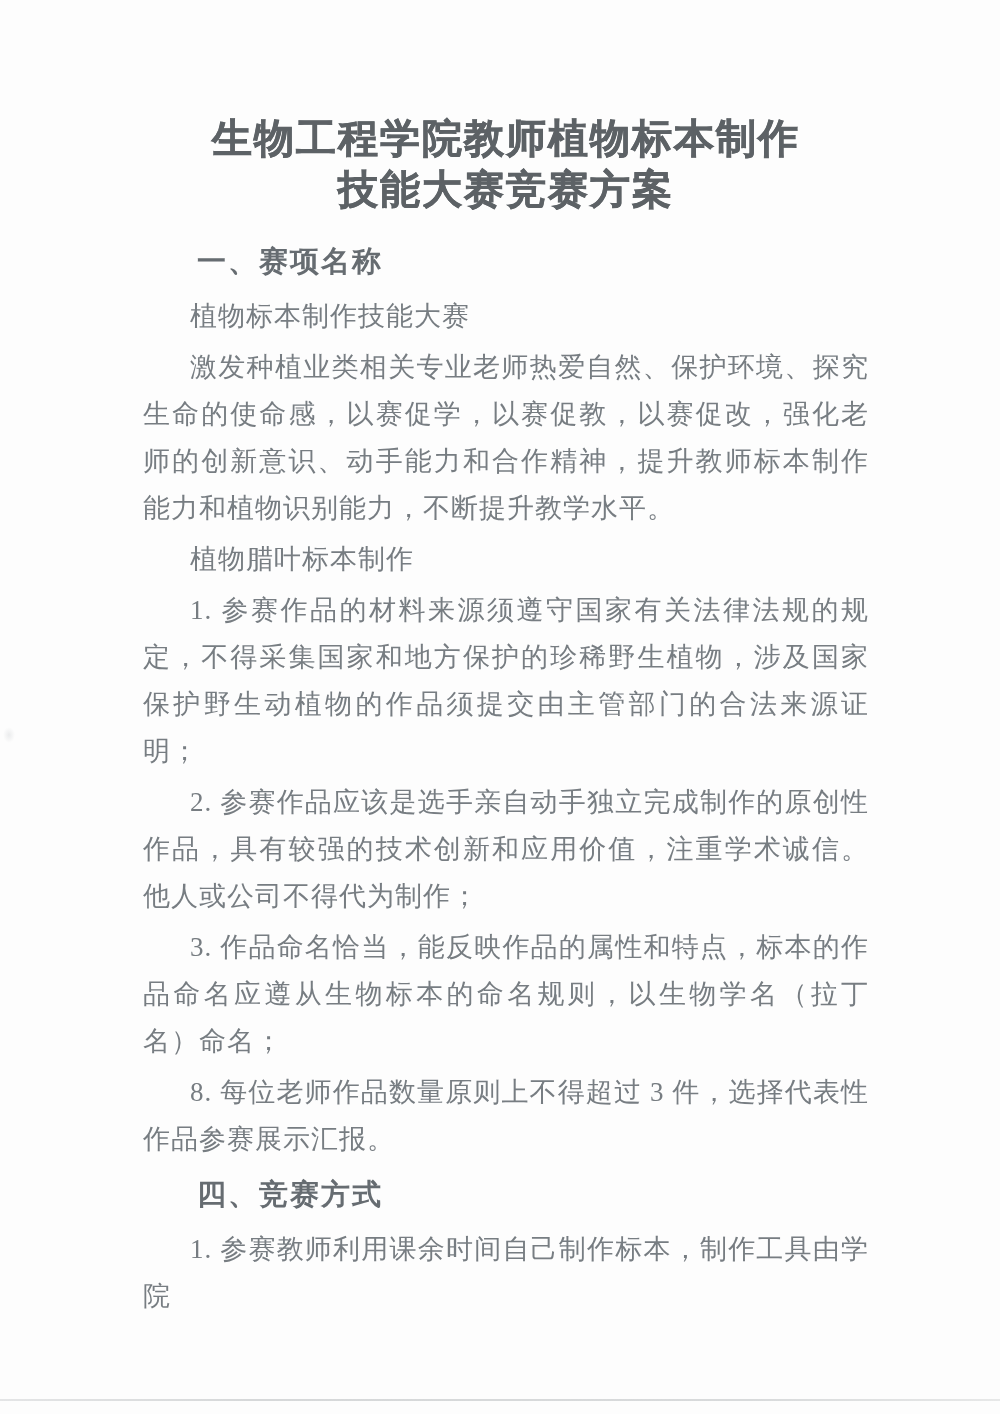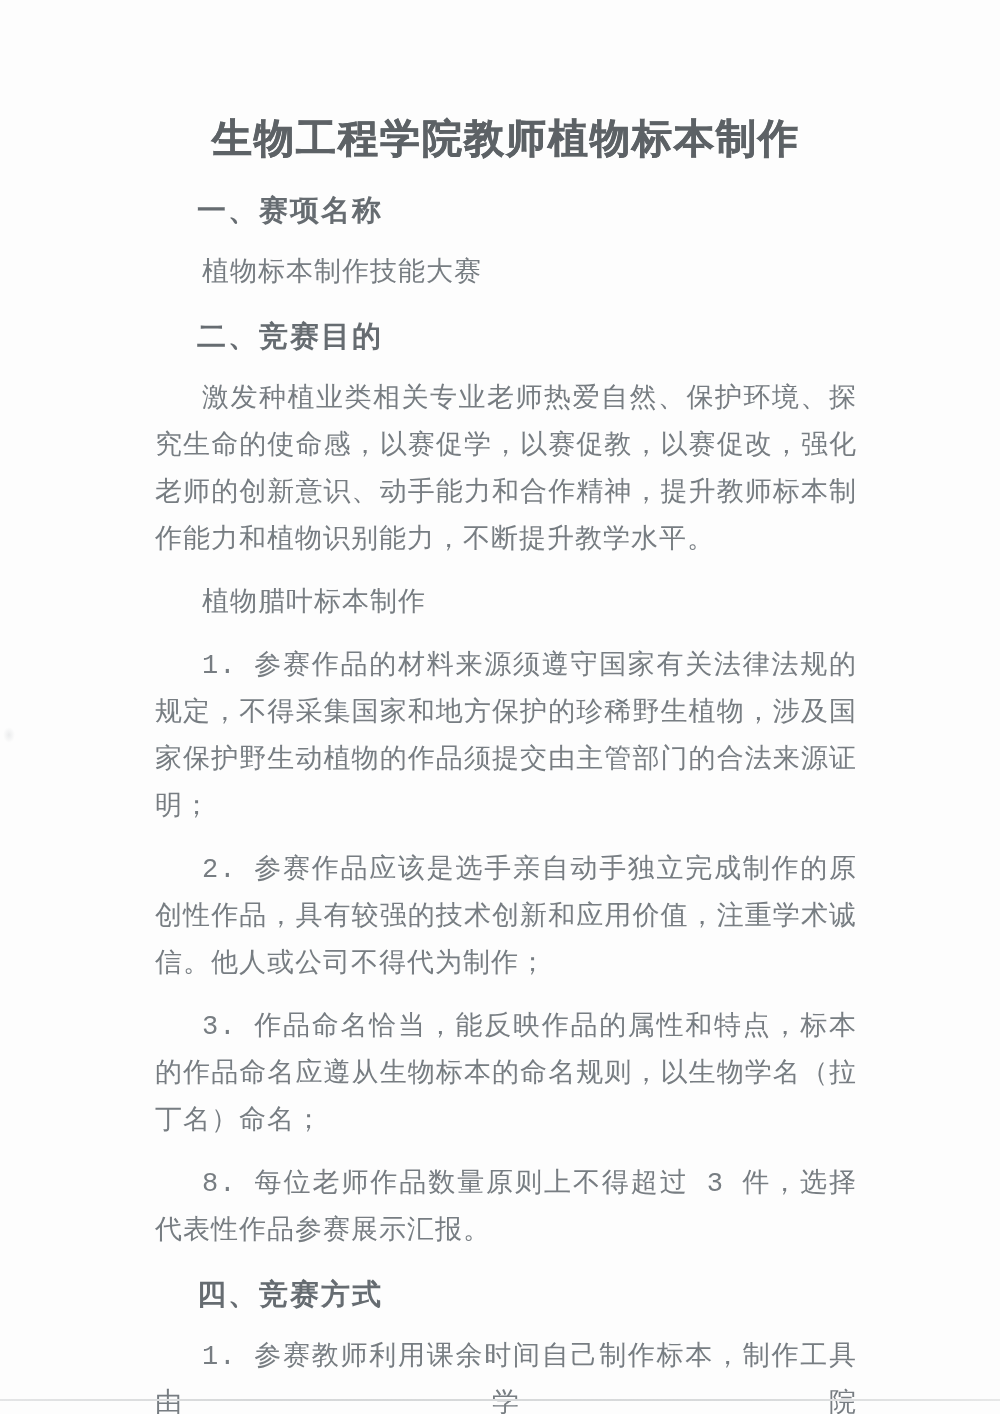--- a/index.html
+++ b/index.html
@@ -43,26 +43,25 @@
     line-height:47px;
     letter-spacing:2px;
     color:var(--heading-color);
     margin:8px;
     padding-left:50px;
   }
   .para{
     font-size:27px;
     line-height:47px;
     color:var(--body-color);
-    margin:16px;
+    margin:4px;
     text-align:justify;
     text-justify:inter-character;
     text-indent:47px;
     letter-spacing:1px;
-    font-family:Liberation Mono, monospace;
   }
   .para.cutoff{
     text-align-last:justify;
   }
   .scan-line{
     position:absolute;
     left:0;top:1399px;
     width:1000px;height:2px;
     background:linear-gradient(to right,#e4e5e6,#d6d8d9 25%,#d8dadb 75%,#e7e8e8);
   }
@@ -75,26 +74,26 @@
   }
 </style>
 </head>
 <body>
 
 <div class="page">
   <div class="content">
 
     <div class="doc-title">
       <div>生物工程学院教师植物标本制作</div>
+      <div>技能大赛竞赛方案</div>
     </div>
 
     <h2 class="hd">一、赛项名称</h2>
     <p class="para">植物标本制作技能大赛</p>
 
-    <h2 class="hd">二、竞赛目的</h2>
     <p class="para">激发种植业类相关专业老师热爱自然、保护环境、探究生命的使命感，以赛促学，以赛促教，以赛促改，强化老师的创新意识、动手能力和合作精神，提升教师标本制作能力和植物识别能力，不断提升教学水平。</p>
 
     <p class="para">植物腊叶标本制作</p>
     <p class="para">1. 参赛作品的材料来源须遵守国家有关法律法规的规定，不得采集国家和地方保护的珍稀野生植物，涉及国家保护野生动植物的作品须提交由主管部门的合法来源证明；</p>
     <p class="para">2. 参赛作品应该是选手亲自动手独立完成制作的原创性作品，具有较强的技术创新和应用价值，注重学术诚信。他人或公司不得代为制作；</p>
     <p class="para">3. 作品命名恰当，能反映作品的属性和特点，标本的作品命名应遵从生物标本的命名规则，以生物学名（拉丁名）命名；</p>
     <p class="para">8. 每位老师作品数量原则上不得超过 3 件，选择代表性作品参赛展示汇报。</p>
 
     <h2 class="hd">四、竞赛方式</h2>
     <p class="para cutoff">1. 参赛教师利用课余时间自己制作标本，制作工具由学院</p>

